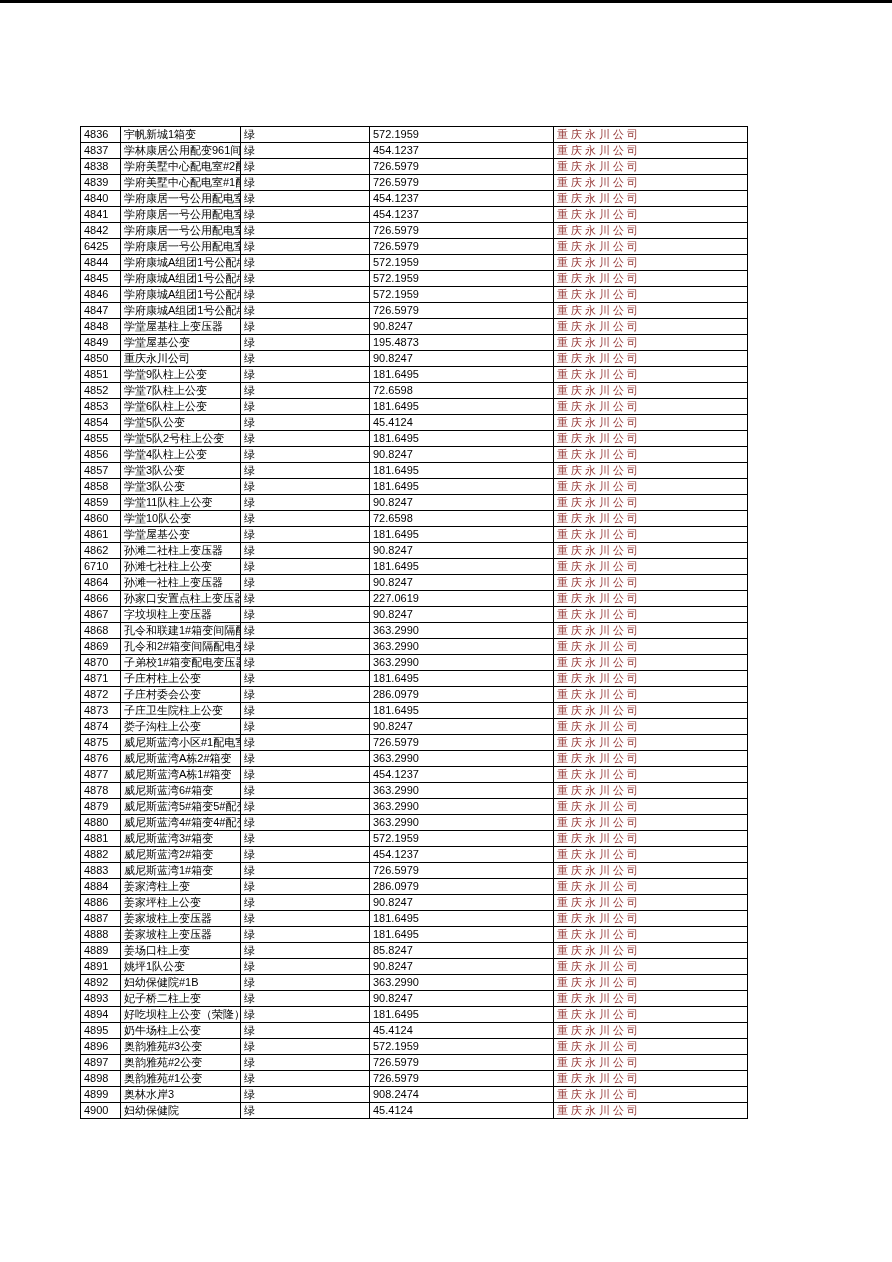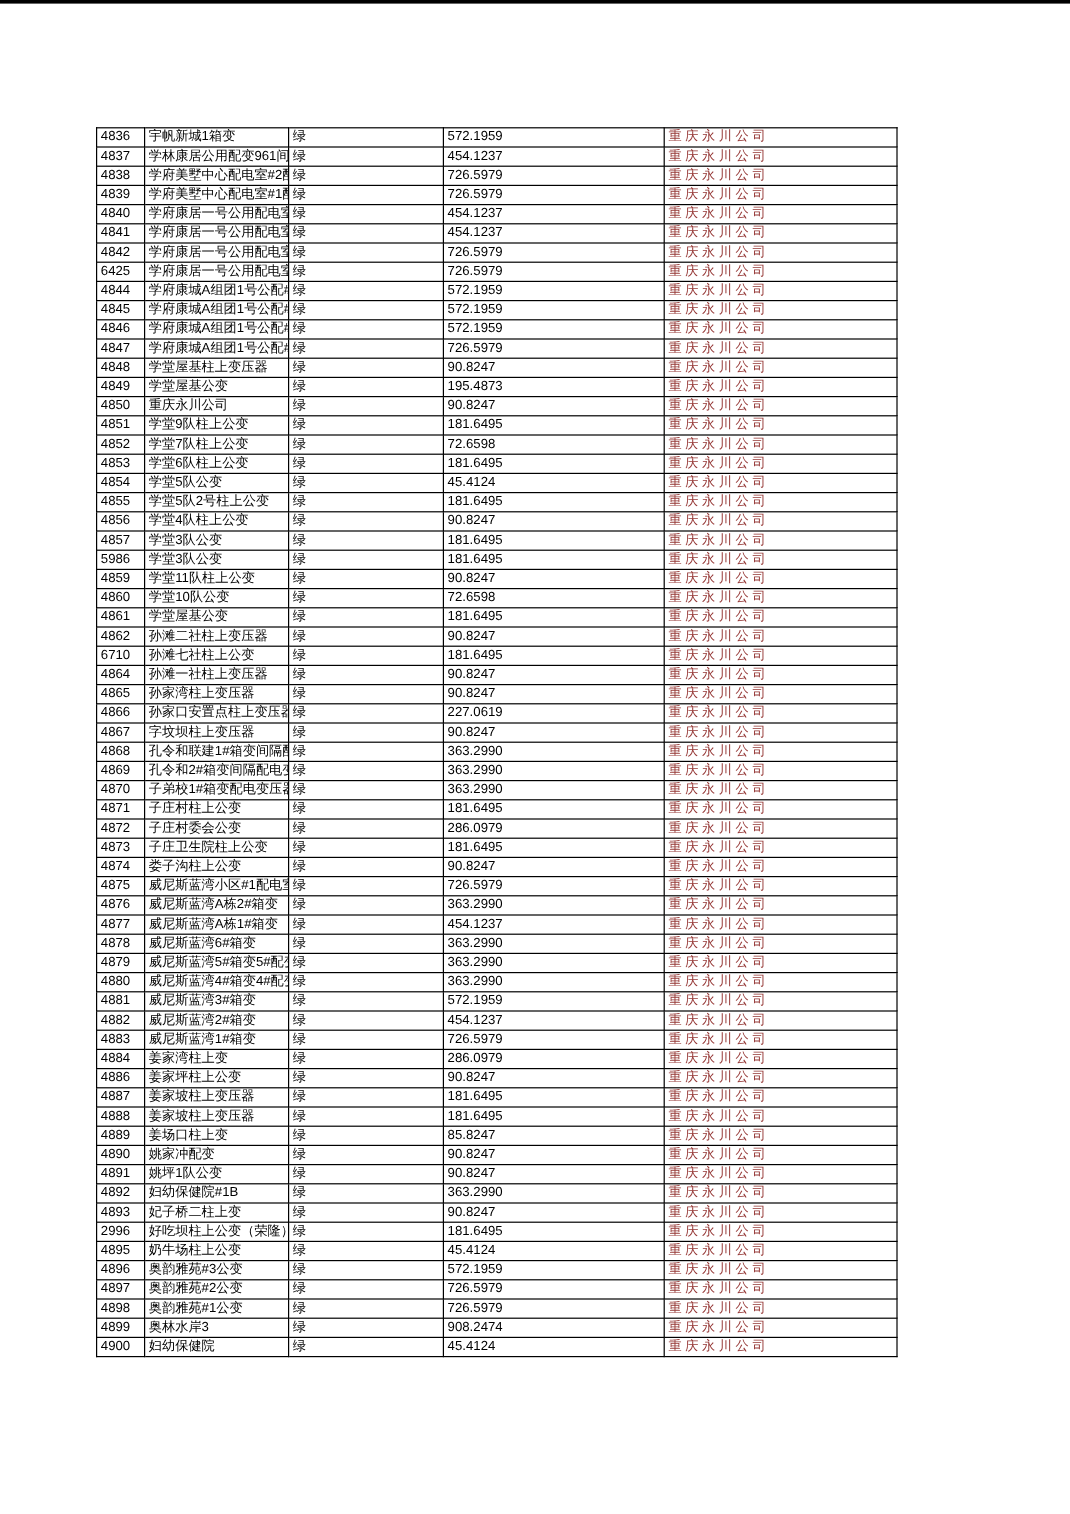--- a/index.html
+++ b/index.html
@@ -30,20 +30,21 @@
     top: 106px;
     left: 80px;
     width: 647px;
   }
   table.data-table {
     border-collapse: collapse;
     table-layout: fixed;
     width: 647px;
     font-size: 11px;
     color: #000000;
+    margin-top: 20px;
   }
   table.data-table td {
     border: 1px solid #000000;
     height: 15px;
     padding: 0 0 0 3px;
     overflow: hidden;
     white-space: nowrap;
     vertical-align: middle;
     line-height: 15px;
   }
@@ -232,21 +233,21 @@
 
   <tr>
     <td class="col-id">4857</td>
     <td class="col-name">学堂3队公变</td>
     <td class="col-status">绿</td>
     <td class="col-value">181.6495</td>
     <td class="col-company">重庆永川公司</td>
   </tr>
 
   <tr>
-    <td class="col-id">5986</td>
+    <td class="col-id">4858</td>
     <td class="col-name">学堂3队公变</td>
     <td class="col-status">绿</td>
     <td class="col-value">181.6495</td>
     <td class="col-company">重庆永川公司</td>
   </tr>
 
   <tr>
     <td class="col-id">4859</td>
     <td class="col-name">学堂11队柱上公变</td>
     <td class="col-status">绿</td>
@@ -287,27 +288,20 @@
   </tr>
 
   <tr>
     <td class="col-id">4864</td>
     <td class="col-name">孙滩一社柱上变压器</td>
     <td class="col-status">绿</td>
     <td class="col-value">90.8247</td>
     <td class="col-company">重庆永川公司</td>
   </tr>
 
-  <tr>
-    <td class="col-id">4865</td>
-    <td class="col-name">孙家湾柱上变压器</td>
-    <td class="col-status">绿</td>
-    <td class="col-value">90.8247</td>
-    <td class="col-company">重庆永川公司</td>
-  </tr>
 
   <tr>
     <td class="col-id">4866</td>
     <td class="col-name">孙家口安置点柱上变压器</td>
     <td class="col-status">绿</td>
     <td class="col-value">227.0619</td>
     <td class="col-company">重庆永川公司</td>
   </tr>
 
   <tr>
@@ -480,27 +474,20 @@
   </tr>
 
   <tr>
     <td class="col-id">4889</td>
     <td class="col-name">姜场口柱上变</td>
     <td class="col-status">绿</td>
     <td class="col-value">85.8247</td>
     <td class="col-company">重庆永川公司</td>
   </tr>
 
-  <tr>
-    <td class="col-id">4890</td>
-    <td class="col-name">姚家冲配变</td>
-    <td class="col-status">绿</td>
-    <td class="col-value">90.8247</td>
-    <td class="col-company">重庆永川公司</td>
-  </tr>
 
   <tr>
     <td class="col-id">4891</td>
     <td class="col-name">姚坪1队公变</td>
     <td class="col-status">绿</td>
     <td class="col-value">90.8247</td>
     <td class="col-company">重庆永川公司</td>
   </tr>
 
   <tr>
@@ -513,21 +500,21 @@
 
   <tr>
     <td class="col-id">4893</td>
     <td class="col-name">妃子桥二柱上变</td>
     <td class="col-status">绿</td>
     <td class="col-value">90.8247</td>
     <td class="col-company">重庆永川公司</td>
   </tr>
 
   <tr>
-    <td class="col-id">2996</td>
+    <td class="col-id">4894</td>
     <td class="col-name">好吃坝柱上公变（荣隆）</td>
     <td class="col-status">绿</td>
     <td class="col-value">181.6495</td>
     <td class="col-company">重庆永川公司</td>
   </tr>
 
   <tr>
     <td class="col-id">4895</td>
     <td class="col-name">奶牛场柱上公变</td>
     <td class="col-status">绿</td>

